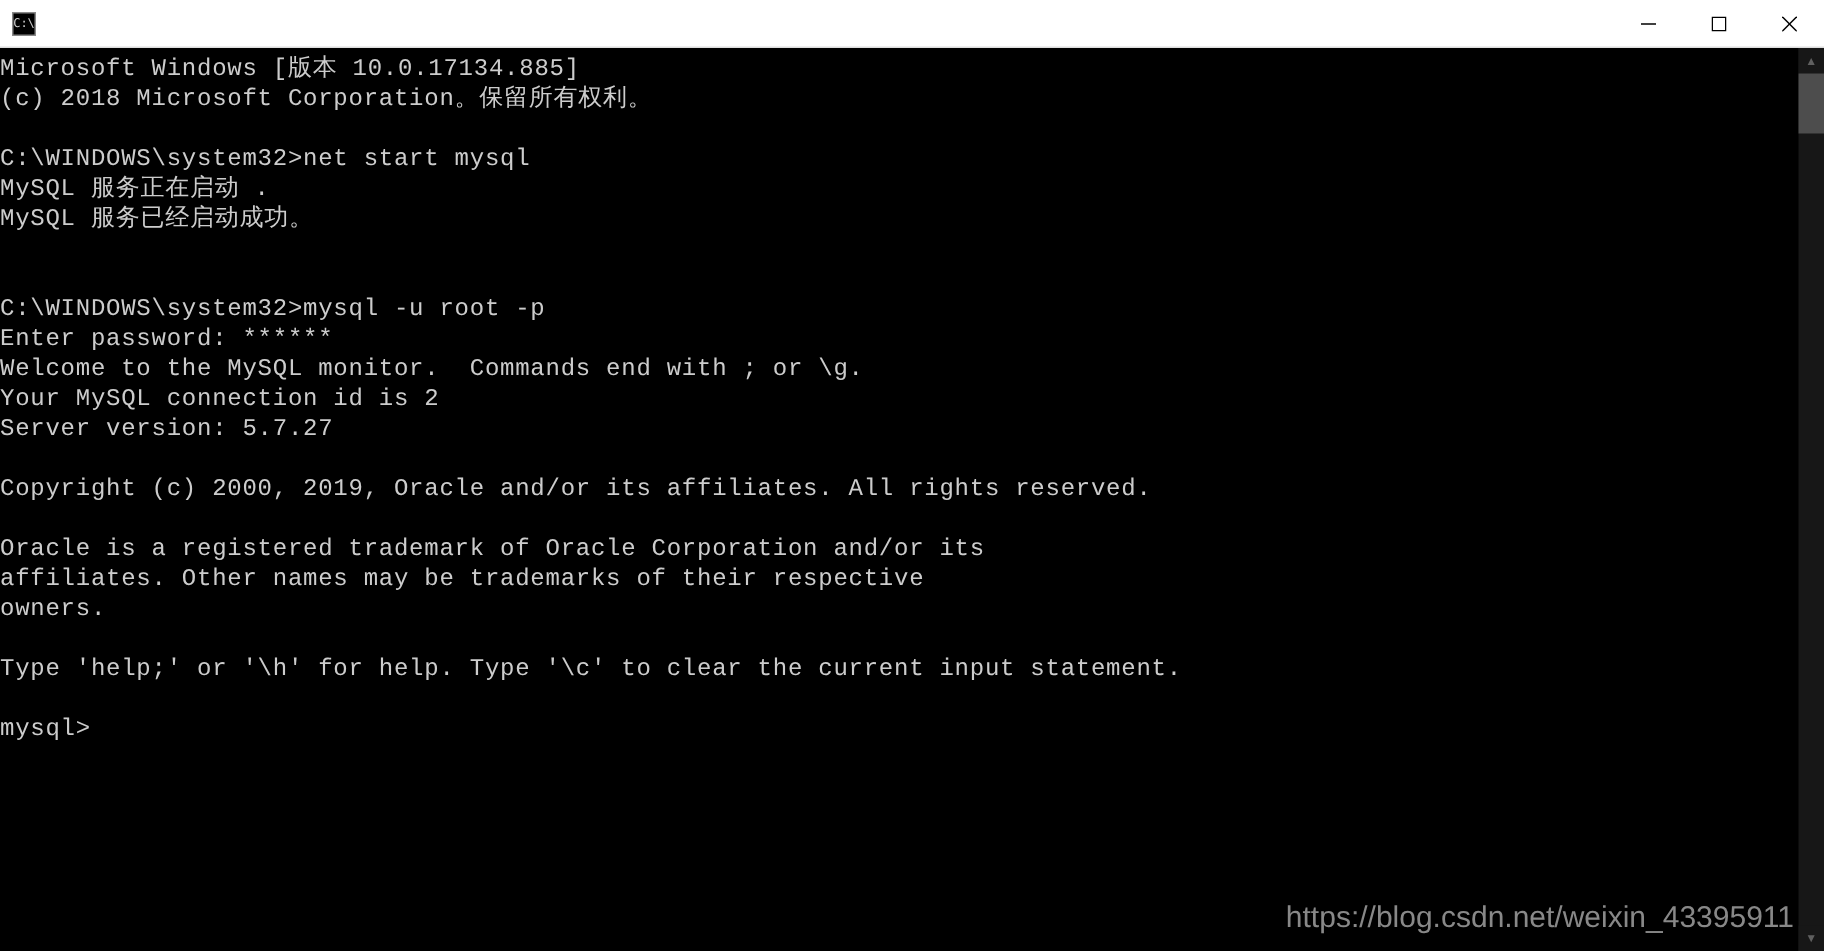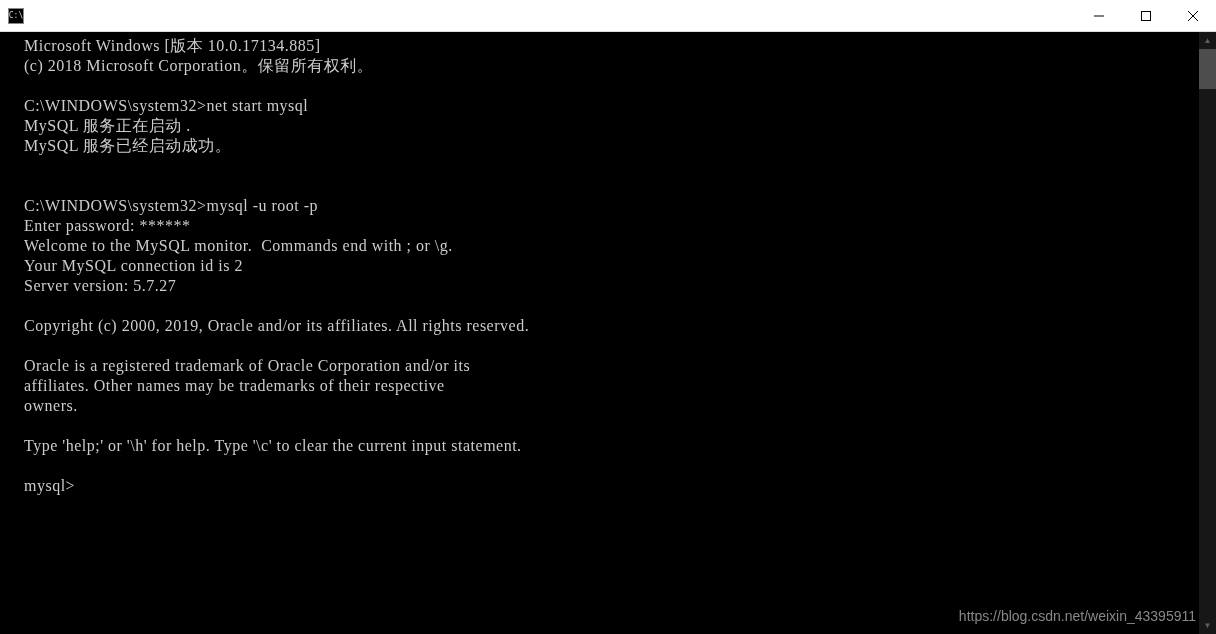--- a/index.html
+++ b/index.html
@@ -70,27 +70,26 @@
       top: 32px;
       left: 0;
       right: 0;
       bottom: 0;
       background: #000;
       display: flex;
     }
     .terminal-content {
       flex: 1;
       padding: 4px 0 0 0;
-      font-family: Liberation Serif, serif;
+      font-family: Liberation Mono, monospace;
       font-size: 16px;
       line-height: 20px;
       color: #cccccc;
       white-space: pre;
       letter-spacing: 0.5px;
-      margin-left: 24px;
     }
     .scrollbar {
       width: 17px;
       background: #171717;
       position: relative;
       display: flex;
       flex-direction: column;
     }
     .scroll-btn {
       width: 17px;
@@ -112,21 +111,21 @@
       left: 0;
       right: 0;
       height: 40px;
       background: #4d4d4d;
     }
     .watermark {
       position: absolute;
       bottom: 10px;
       right: 20px;
       color: #888;
-      font-size: 14px;
+      font-size: 20px;
       font-family: Arial, sans-serif;
     }
   </style>
 </head>
 <body>
 
 <div class="titlebar">
   <div class="titlebar-left">
     <div class="app-icon">C:\</div>
   </div>

